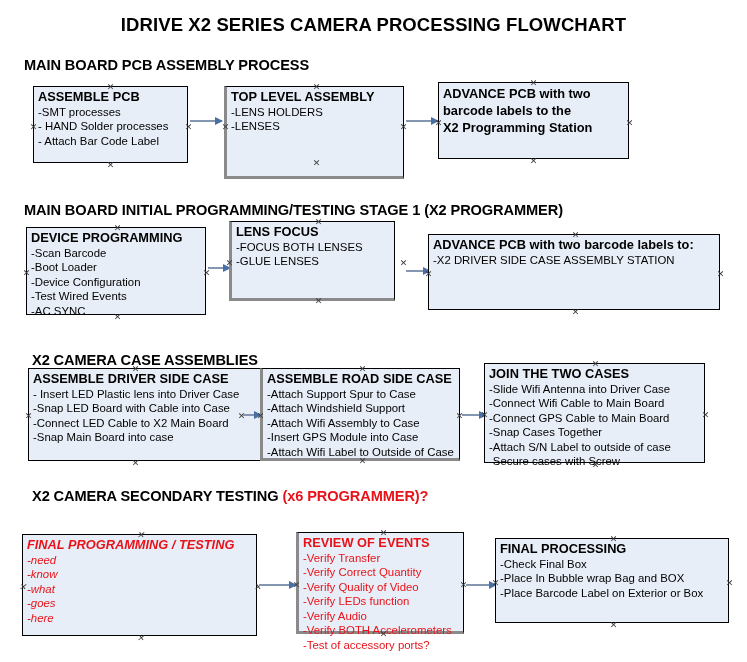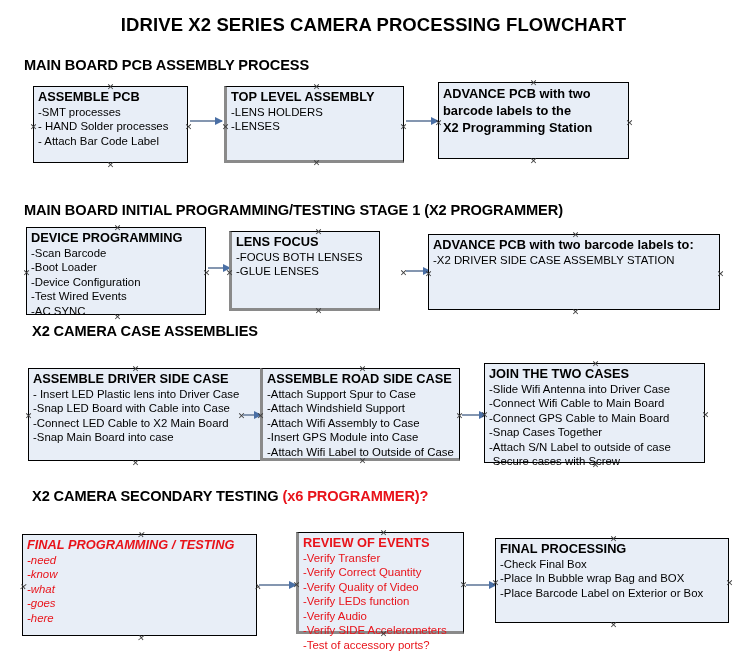--- a/index.html
+++ b/index.html
@@ -131,21 +131,21 @@
       <div class="ln">- Attach Bar Code Label</div>
     </div>
     <span class="hx" style="left:72px; top:-5px;"></span>
     <span class="hx" style="left:-5px; top:35px;"></span>
     <span class="hx" style="left:150px; top:35px;"></span>
     <span class="hx" style="left:72px; top:73px;"></span>
   </div>
 
   <div class="conn" style="left:190px; top:120px; width:32px;"></div>
 
-  <div class="node shadowed" style="left:224px; top:86px; width:180px; height:77px;">
+  <div class="node shadowed" style="left:224px; top:86px; width:180px; height:93px;">
     <div class="body">
       <div class="ttl">TOP LEVEL ASSEMBLY</div>
       <div class="ln">-LENS HOLDERS</div>
       <div class="ln">-LENSES</div>
     </div>
     <span class="hx" style="left:85px; top:-5px;"></span>
     <span class="hx" style="left:-6px; top:35px;"></span>
     <span class="hx" style="left:172px; top:35px;"></span>
     <span class="hx" style="left:85px; top:71px;"></span>
   </div>
@@ -178,21 +178,21 @@
       <div class="ln">-AC SYNC</div>
     </div>
     <span class="hx" style="left:86px; top:-5px;"></span>
     <span class="hx" style="left:-5px; top:40px;"></span>
     <span class="hx" style="left:175px; top:40px;"></span>
     <span class="hx" style="left:86px; top:84px;"></span>
   </div>
 
   <div class="conn" style="left:208px; top:267px; width:22px;"></div>
 
-  <div class="node shadowed" style="left:229px; top:231px; width:151px; height:80px;">
+  <div class="node shadowed" style="left:229px; top:221px; width:166px; height:80px;">
     <div class="body">
       <div class="ttl">LENS FOCUS</div>
       <div class="ln">-FOCUS BOTH LENSES</div>
       <div class="ln">-GLUE LENSES</div>
     </div>
     <span class="hx" style="left:82px; top:-5px;"></span>
     <span class="hx" style="left:-7px; top:36px;"></span>
     <span class="hx" style="left:167px; top:36px;"></span>
     <span class="hx" style="left:82px; top:74px;"></span>
   </div>
@@ -203,21 +203,21 @@
     <div class="body">
       <div class="ttl">ADVANCE PCB with two barcode labels to:</div>
       <div class="ln">-X2 DRIVER  SIDE  CASE  ASSEMBLY STATION</div>
     </div>
     <span class="hx" style="left:142px; top:-5px;"></span>
     <span class="hx" style="left:-5px; top:34px;"></span>
     <span class="hx" style="left:287px; top:34px;"></span>
     <span class="hx" style="left:142px; top:72px;"></span>
   </div>
 
-  <div class="section-head" style="left:32px; top:323px;">
+  <div class="section-head" style="left:32px; top:352px;">
     <span>X2 CAMERA CASE ASSEMBLIES</span>
   </div>
 
   <div class="node" style="left:28px; top:368px; width:243px; height:93px;">
     <div class="body">
       <div class="ttl">ASSEMBLE DRIVER SIDE CASE</div>
       <div class="ln">- Insert LED Plastic lens into Driver Case</div>
       <div class="ln">-Snap LED Board with Cable into Case</div>
       <div class="ln">-Connect LED Cable to X2 Main Board</div>
       <div class="ln">-Snap Main Board into case</div>
@@ -285,21 +285,21 @@
   <div class="conn" style="left:259px; top:584px; width:37px;"></div>
 
   <div class="node red shadowed" style="left:296px; top:532px; width:168px; height:102px;">
     <div class="body">
       <div class="ttl">REVIEW OF EVENTS</div>
       <div class="ln">-Verify Transfer</div>
       <div class="ln">-Verify Correct Quantity</div>
       <div class="ln">-Verify Quality of Video</div>
       <div class="ln">-Verify LEDs function</div>
       <div class="ln">-Verify Audio</div>
-      <div class="ln">-Verify SIDE Accelerometers</div>
+      <div class="ln">-Verify BOTH Accelerometers</div>
       <div class="ln">-Test of accessory ports?</div>
     </div>
     <span class="hx" style="left:80px; top:-5px;"></span>
     <span class="hx" style="left:-7px; top:47px;"></span>
     <span class="hx" style="left:160px; top:47px;"></span>
     <span class="hx" style="left:80px; top:96px;"></span>
   </div>
 
   <div class="conn" style="left:466px; top:584px; width:30px;"></div>
 

